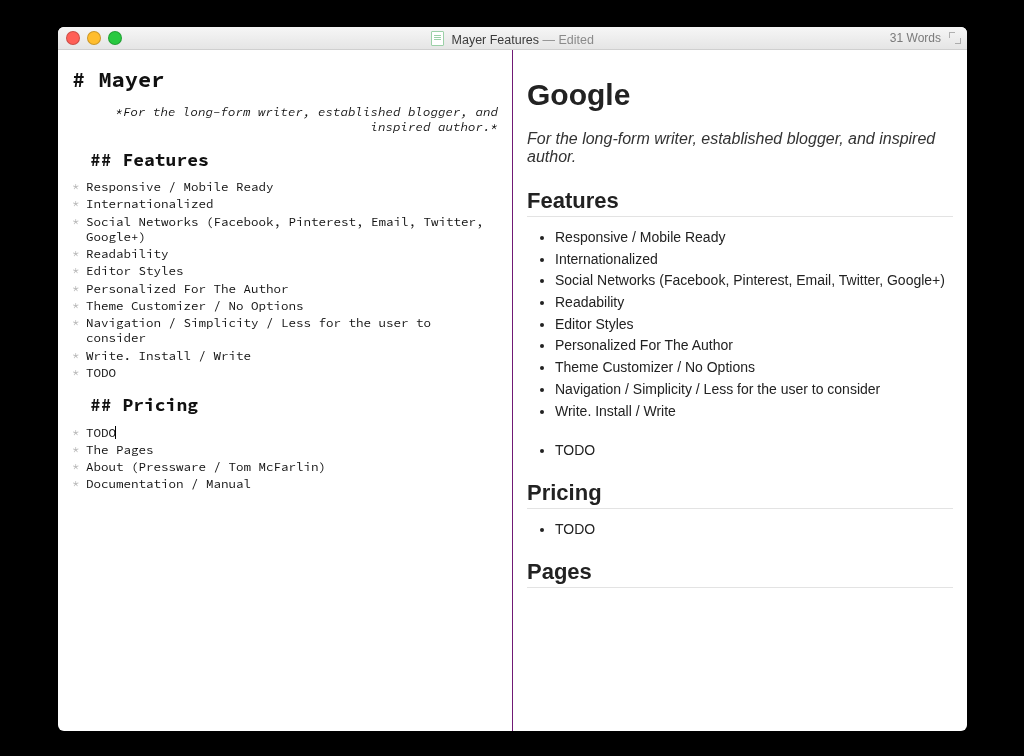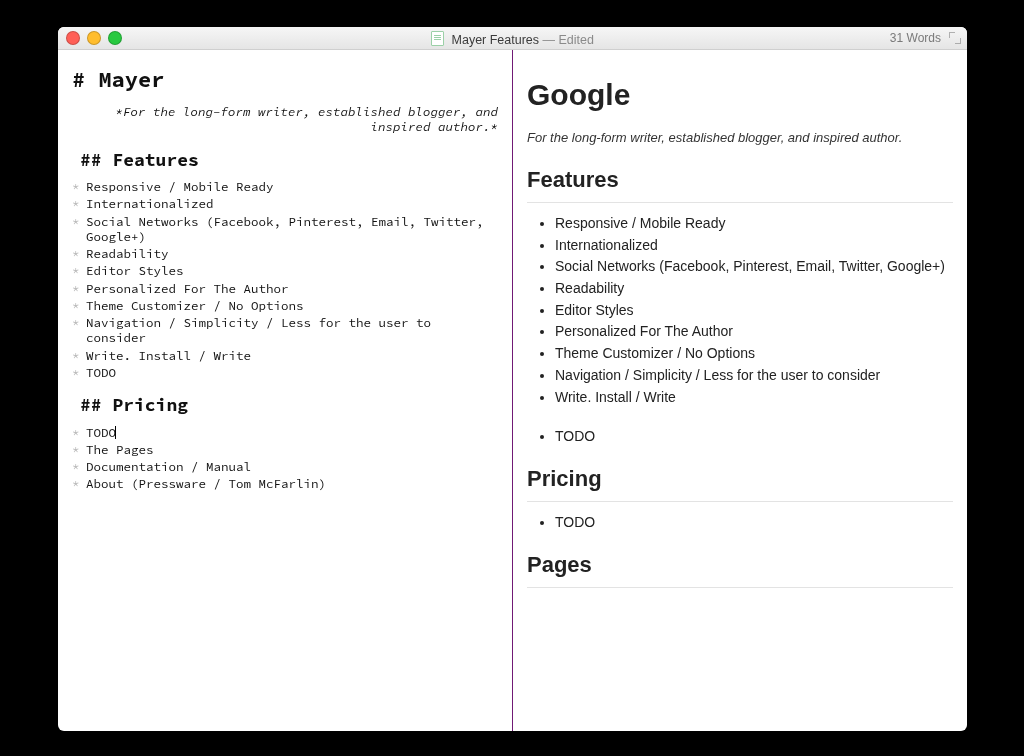--- a/index.html
+++ b/index.html
@@ -107,21 +107,21 @@
     padding: 12px 14px 14px 14px;
   }
   .pane-left {
     border-right: 1px solid #701a75;
     font-family: "Menlo", "Source Code Pro", "Consolas", monospace;
     font-size: 12.5px;
     line-height: 1.25;
     color: #111;
   }
   .pane-left .h1 { font-size: 22px; font-weight: 700; margin: 4px 0 10px; }
-  .pane-left .h2 { font-size: 18px; font-weight: 700; margin: 14px 8px 8px; }
+  .pane-left .h2 { font-size: 18px; font-weight: 700; margin: 14px 18px 8px; }
   .pane-left .em { font-style: italic; }
   .pane-left .li {
     position: relative;
     padding-left: 14px;
     margin: 1.5px 0;
   }
   .pane-left .li::before {
     content: "*";
     position: absolute;
     left: 0;
@@ -141,29 +141,29 @@
     color: #222;
     padding-top: 28px;
   }
   .pane-right h1 {
     font-size: 30px;
     font-weight: 700;
     margin: 0 0 18px;
   }
   .pane-right p.tag {
     font-style: italic;
-    font-size: 13px;
+    font-size: 16px;
     color: #333;
     margin: 16px 0 22px;
   }
   .pane-right h2 {
     font-size: 22px;
     font-weight: 700;
     margin: 16px 0 4px;
-    padding-bottom: 9px;
+    padding-bottom: 2px;
     border-bottom: 1px solid #e3e3e3;
   }
   .pane-right ul {
     margin: 10px 0 18px;
     padding-left: 28px;
   }
   .pane-right li {
     font-size: 14px;
     line-height: 1.55;
     color: #222;
@@ -206,22 +206,22 @@
         <div class="li">Navigation / Simplicity / Less for the user to consider</div>
         <div class="li">Write. Install / Write</div>
       </div>
 
       <div class="li">TODO</div>
 
       <div class="h2">## Pricing</div>
       <div class="li"><span>TODO</span><span class="cursor"></span></div>
 
       <div class="li">The Pages</div>
+      <div class="li">About (Pressware / Tom McFarlin)</div>
       <div class="li">Documentation / Manual</div>
-      <div class="li">About (Pressware / Tom McFarlin)</div>
     </div>
 
     <div class="pane pane-right">
       <h1>Google</h1>
       <p class="tag">For the long-form writer, established blogger, and inspired author.</p>
 
       <h2>Features</h2>
       <ul>
         <li>Responsive / Mobile Ready</li>
         <li>Internationalized</li>

